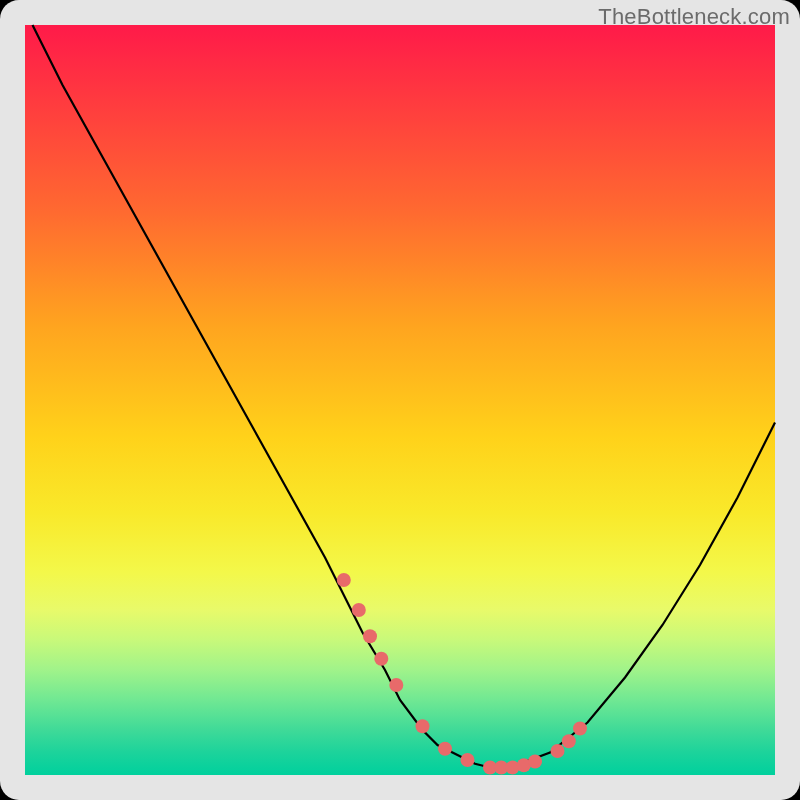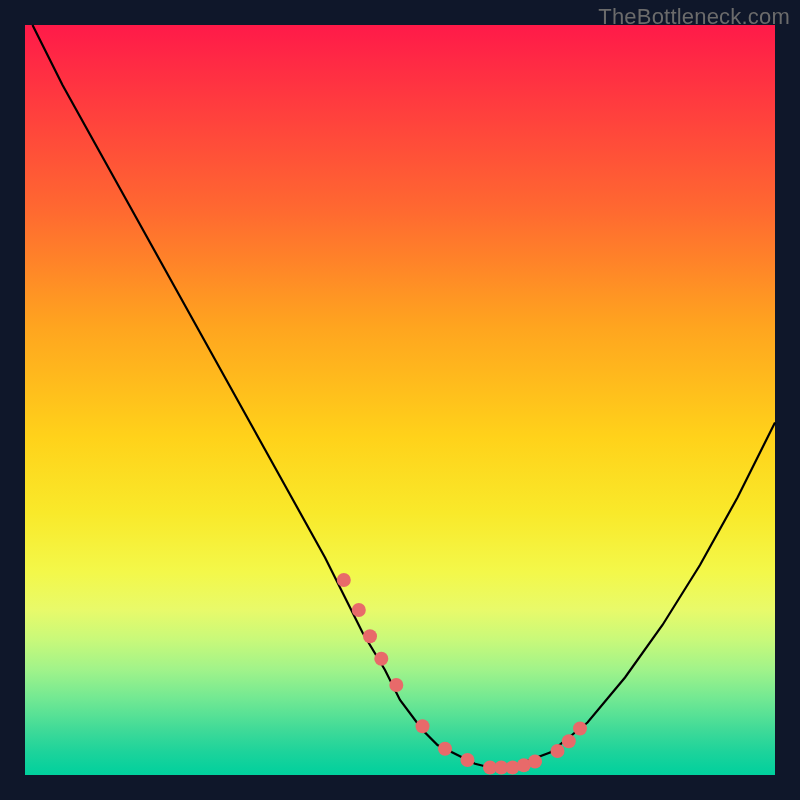--- a/index.html
+++ b/index.html
@@ -10,21 +10,22 @@
     background: #000;
     overflow: hidden;
     font-family: Arial, Helvetica, sans-serif;
   }
   .frame {
     position: absolute;
     left: 0;
     top: 0;
     width: 800px;
     height: 800px;
-    background: #0f172a;
+    background: #e5e5e5;
+    border-radius: 19px;
   }
   .plot {
     position: absolute;
     left: 25px;
     top: 25px;
     width: 750px;
     height: 750px;
     background: linear-gradient(
       to bottom,
       #ff1a49 0%,

